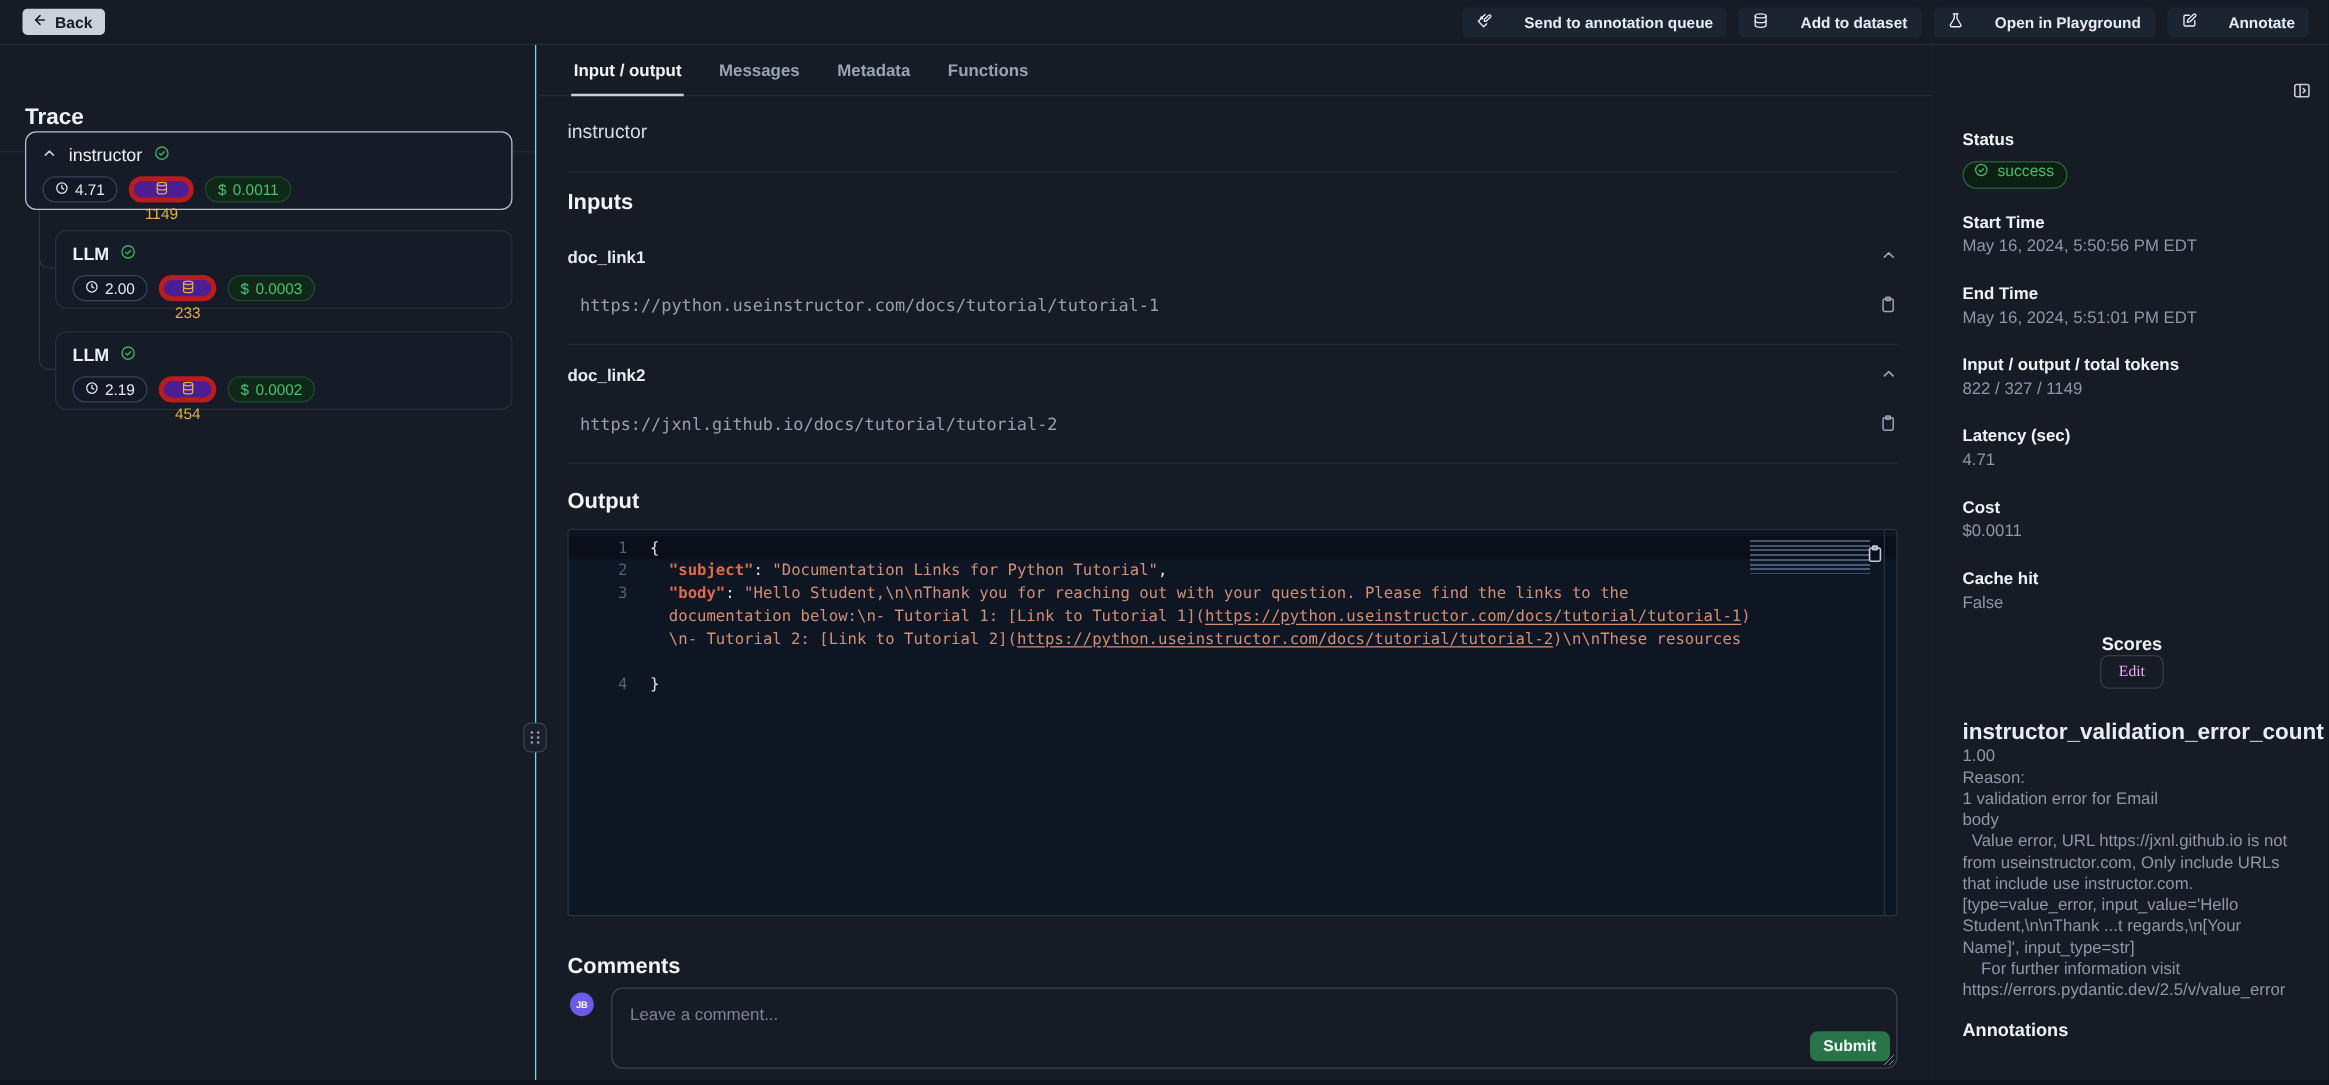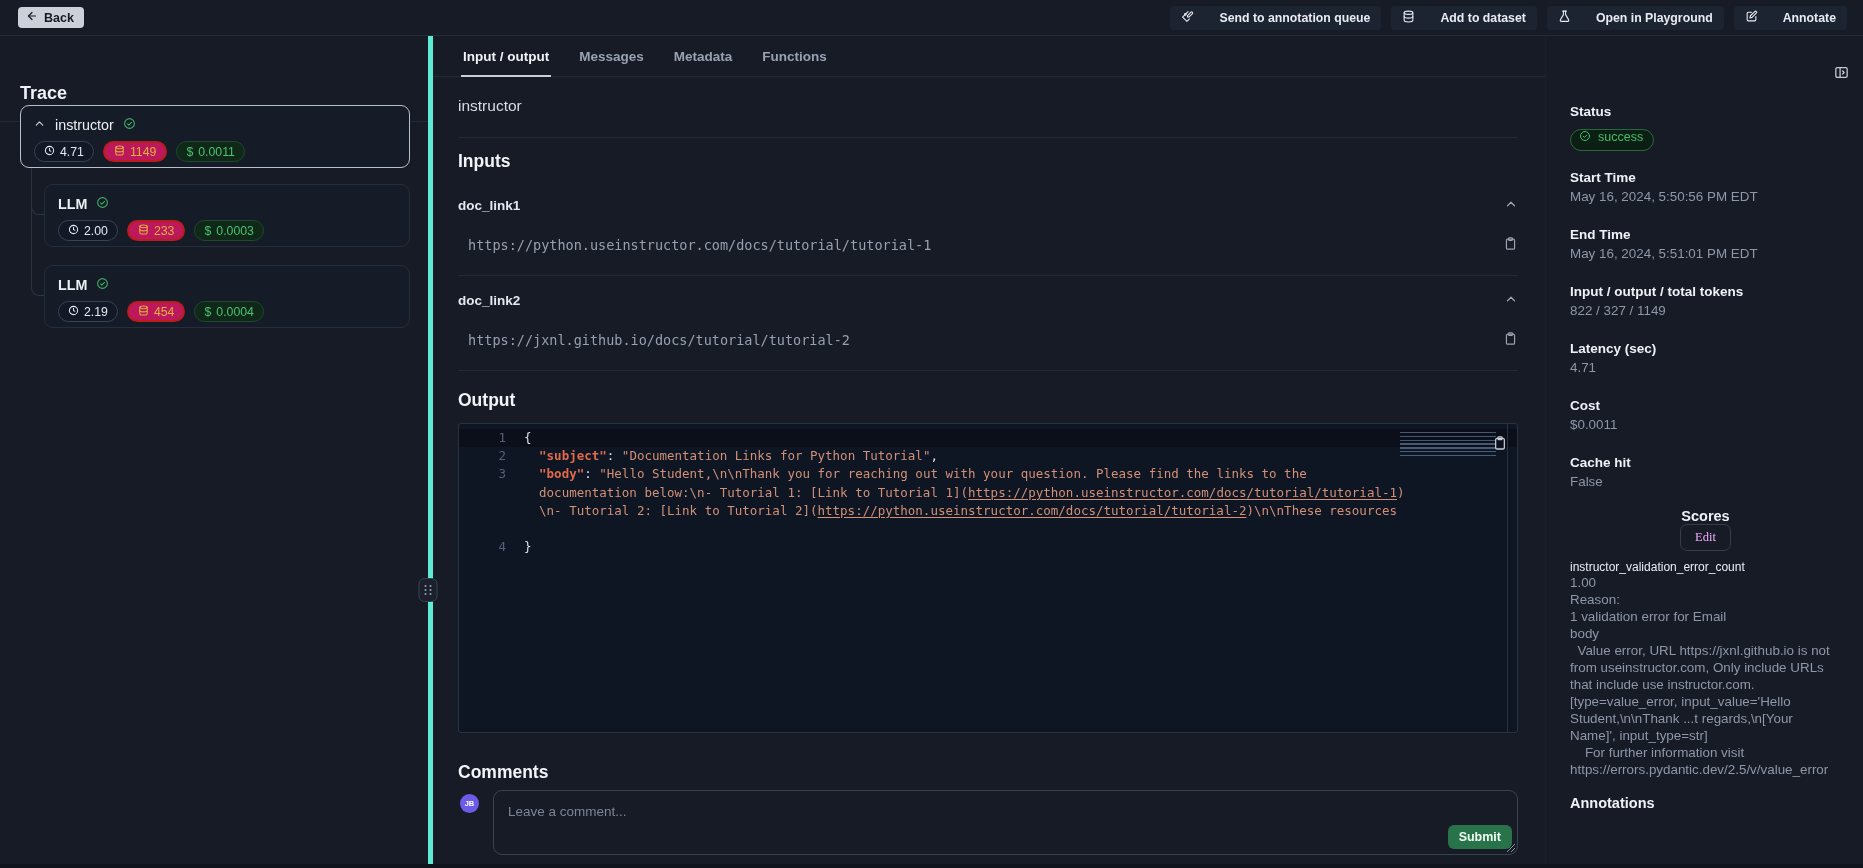--- a/index.html
+++ b/index.html
@@ -31,36 +31,36 @@
   .conn2 { left:31px; top:132px; height:128px; }
   .node-card { position:absolute; background:#161b28; border:1px solid #262d3c; border-radius:9px;
                padding:10px 12px; cursor:pointer; }
   .node-card.selected { border-color:#b9c0cd; }
   .node-row1 { display:flex; align-items:center; gap:9px; }
   .node-name { font-size:14.3px; color:#eceff4; }
   .node-badges { display:flex; gap:9px; margin-top:7px; margin-left:1px; }
   .badge { display:inline-flex; align-items:center; gap:5px; height:21px; padding:0 9px;
            border-radius:11px; font-size:12.3px; white-space:nowrap; }
   .badge-latency { border:1px solid #3a4254; color:#e6e9ef; background:#131826; }
-  .badge-tokens  { background:#be185d; color:#dfb33c; border:2px solid #b91c1c; }
+  .badge-tokens  { background:#4c1d95; color:#dfb33c; border:4px solid #b91c1c;flex-direction:column; }
   .badge-cost    { background:#0f2818; color:#49c171; border:1px solid #1e4a2e; }
   .node-card .chev { color:#c6ccd8; }
   .card0 { left:20px; top:69px;  width:390px; height:63px; }
   .card1 { left:44px; top:148px; width:366px; height:63px; }
   .card2 { left:44px; top:229px; width:366px; height:63px; }
   .card1 .node-row1, .card2 .node-row1 { padding-left:1px;font-weight:bold; }
 
   .drag-handle { position:absolute; left:428px; top:542px; transform:translateX(-50%);
                  width:19px; height:24px; background:#1b202d; border:1px solid #3a4250; border-radius:6px;
                  display:flex; align-items:center; justify-content:center; cursor:col-resize; z-index:5; }
   .grip { display:grid; grid-template-columns:repeat(2,3px); grid-gap:2px; }
   .grip i { width:2px; height:2px; background:#9aa3b4; border-radius:50%; }
 
   
-  .main { position:relative; flex:1; border-left:5px solid #5eead4; min-width:0; }
+  .main { position:relative; flex:1; border-left:1px solid #5eead4; min-width:0; }
   .tabs { display:flex; align-items:flex-end; height:41px; border-bottom:1px solid #222936; padding-left:15px; }
   .tab { margin:0 13px; padding:0 2px 11px; font-size:13.5px; font-weight:600; color:#98a2b3; cursor:pointer;
          border-bottom:2px solid transparent; margin-bottom:-1px; }
   .tab.active { color:#f0f2f6; border-bottom-color:#c8cfdb; }
 
   .content { padding:0 27px 0 25px; }
   .obs-title { margin-top:20px; font-size:15.5px; color:#d7dce5; padding-bottom:22px; border-bottom:1px solid #222936; }
   .sec-h { margin-top:13px; font-size:17.5px; font-weight:700; color:#f2f4f8; }
   .field-head { display:flex; align-items:center; justify-content:space-between; margin-top:25px; }
   .field-label { font-size:13.5px; font-weight:700; color:#e4e8ef; }
@@ -108,21 +108,21 @@
   .plabel { font-size:13.5px; font-weight:700; color:#eef1f6; }
   .pvalue { font-size:13.4px; color:#8d97a8; line-height:17px; }
   .pgroup { margin-bottom:22px; }
   .pgroup .plabel { margin-bottom:3px; }
   .status-badge { display:inline-flex; align-items:flex-start; gap:7px; margin-top:7px; height:22px; padding:0 10px 0 8px;
                   border:1px solid #27693f; border-radius:12px; background:#0c1f14; color:#45be69; font-size:12.5px; }
   .status-group { margin-bottom:19px; }
   .scores-row { display:flex; align-items:center; justify-content:space-between; margin-top:-4px;flex-direction:column; }
   .edit-btn { background:transparent; border:1px solid #353d4d; border-radius:7px; color:#f0abfc;
               padding:5px 14px; font-size:12.5px; cursor:pointer; font-family:Liberation Serif, serif; }
-  .score-name { font-size:12px; font-weight:400; color:#e9edf3; margin-top:9px; }
+  .score-name { font-size:18px; font-weight:700; color:#e9edf3; margin-top:24px; }
   .reason { white-space:pre-wrap; overflow-wrap:break-word; }
   .annotations-h { margin-top:17px; font-size:14.5px; }
 </style>
 </head>
 <body>
 
 <div class="screen">
 
   <header class="topbar">
     <button class="back-btn">
@@ -276,21 +276,21 @@
           <span class="badge badge-tokens">
             <span><svg width="11" height="11" viewBox="0 0 24 24" fill="none" stroke="currentColor" stroke-width="2.2" stroke-linecap="round">
                   <ellipse cx="12" cy="5" rx="8" ry="3"></ellipse>
                   <path d="M4 5v14c0 1.66 3.58 3 8 3s8-1.34 8-3V5"></path>
                   <path d="M4 12c0 1.66 3.58 3 8 3s8-1.34 8-3"></path>
                 </svg></span>
             <span>454</span>
           </span>
           <span class="badge badge-cost">
             <span>$</span>
-            <span>0.0004</span>
+            <span>0.0002</span>
           </span>
         </div>
       </div>
     </aside>
 
     <div class="drag-handle">
       <span class="grip">
           <i></i>
           <i></i>
           <i></i>

